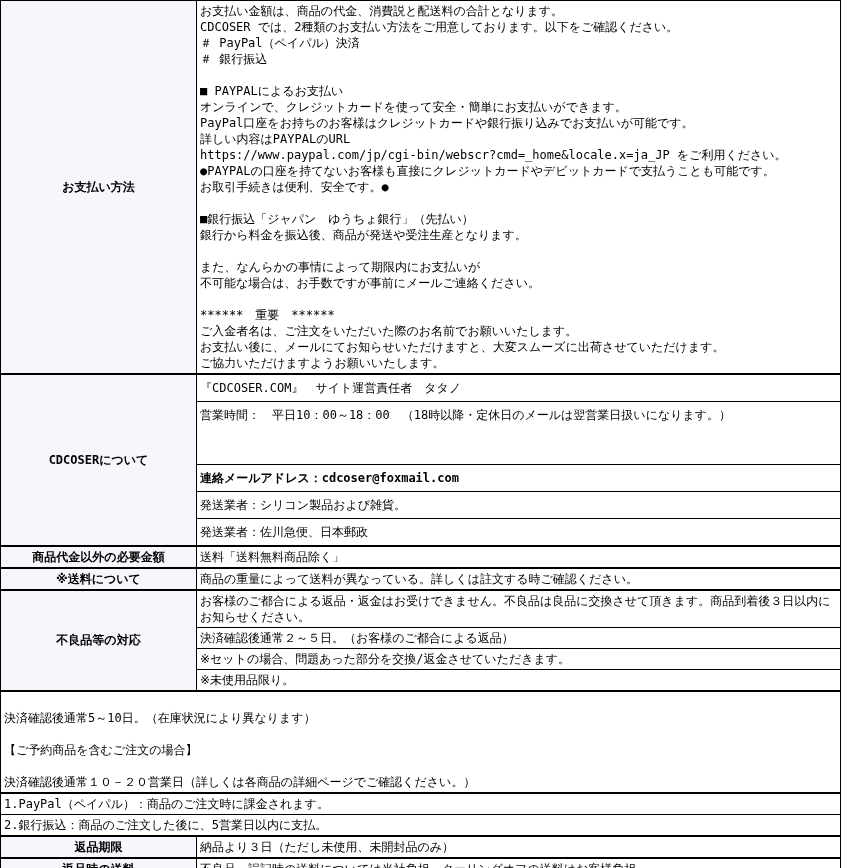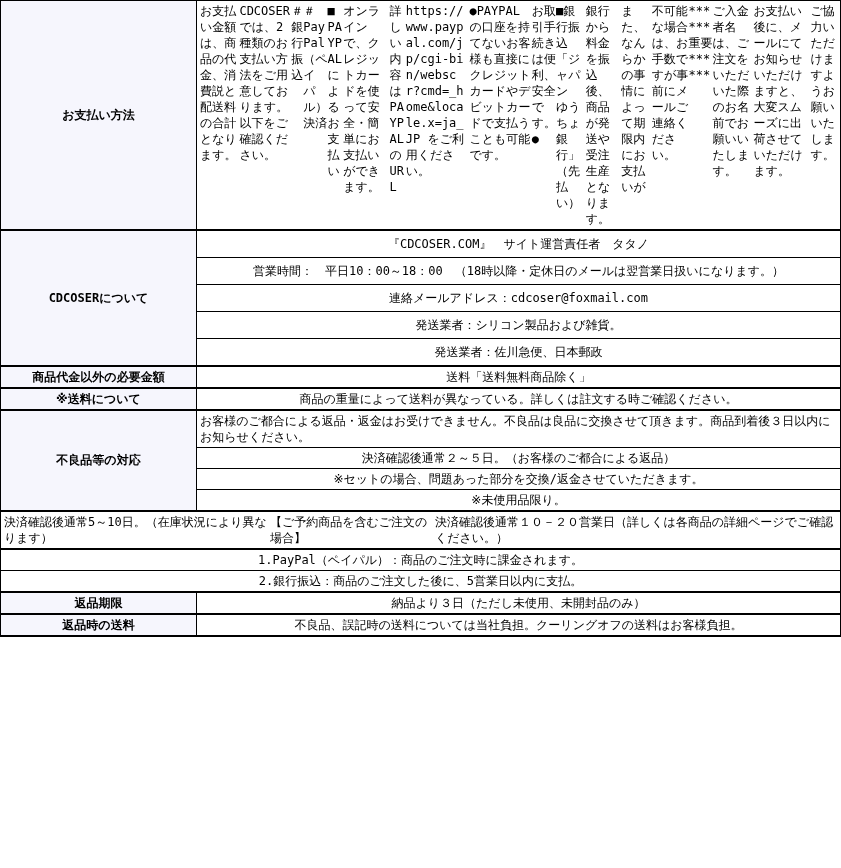--- a/index.html
+++ b/index.html
@@ -37,47 +37,49 @@
     flex: 1 1 auto;
     min-width: 0;
     display: flex;
     flex-direction: column;
   }
   .section {
     flex: 1;
     padding: 2px 3px;
     border-top: 1px solid var(--border-color, #000);
     display: flex;
+    flex-direction: column;
     justify-content: center;
   }
   .section:first-child { border-top: none; }
-  .section.bold { font-weight: normal; }
-  .pad-lg .section { padding: 5px 3px; align-items: center; }
+  .section.bold { font-weight: bold; margin-top: 36px; }
+  .pad-lg .section { padding: 5px 3px; }
   .line {
     line-height: 16px;
     min-height: 16px;
     word-break: break-all;
     white-space: pre-wrap;
   }
 </style>
 </head>
 <body>
 
 <div class="info-table" id="info-table">
     <div class="t-row">
       <div class="th">お支払い方法</div>
       <div class="tc">
         <div class="section">
           <div class="line">お支払い金額は、商品の代金、消費説と配送料の合計となります。</div>
           <div class="line">CDCOSER では、2種類のお支払い方法をご用意しております。以下をご確認ください。</div>
+          <div class="line">＃ PayPal（ペイパル）決済</div>
           <div class="line">＃ 銀行振込</div>
-          <div class="line">＃ PayPal（ペイパル）決済</div>
           <div class="line blank"></div>
           <div class="line">■ PAYPALによるお支払い</div>
           <div class="line">オンラインで、クレジットカードを使って安全・簡単にお支払いができます。</div>
+          <div class="line">PayPal口座をお持ちのお客様はクレジットカードや銀行振り込みでお支払いが可能です。</div>
           <div class="line">詳しい内容はPAYPALのURL</div>
           <div class="line">https://www.paypal.com/jp/cgi-bin/webscr?cmd=_home&amp;locale.x=ja_JP をご利用ください。</div>
           <div class="line">●PAYPALの口座を持てないお客様も直接にクレジットカードやデビットカードで支払うことも可能です。</div>
           <div class="line">お取引手続きは便利、安全です。●</div>
           <div class="line blank"></div>
           <div class="line">■銀行振込「ジャパン　ゆうちょ銀行」（先払い）</div>
           <div class="line">銀行から料金を振込後、商品が発送や受注生産となります。</div>
           <div class="line blank"></div>
           <div class="line">また、なんらかの事情によって期限内にお支払いが</div>
           <div class="line">不可能な場合は、お手数ですが事前にメールご連絡ください。</div>

